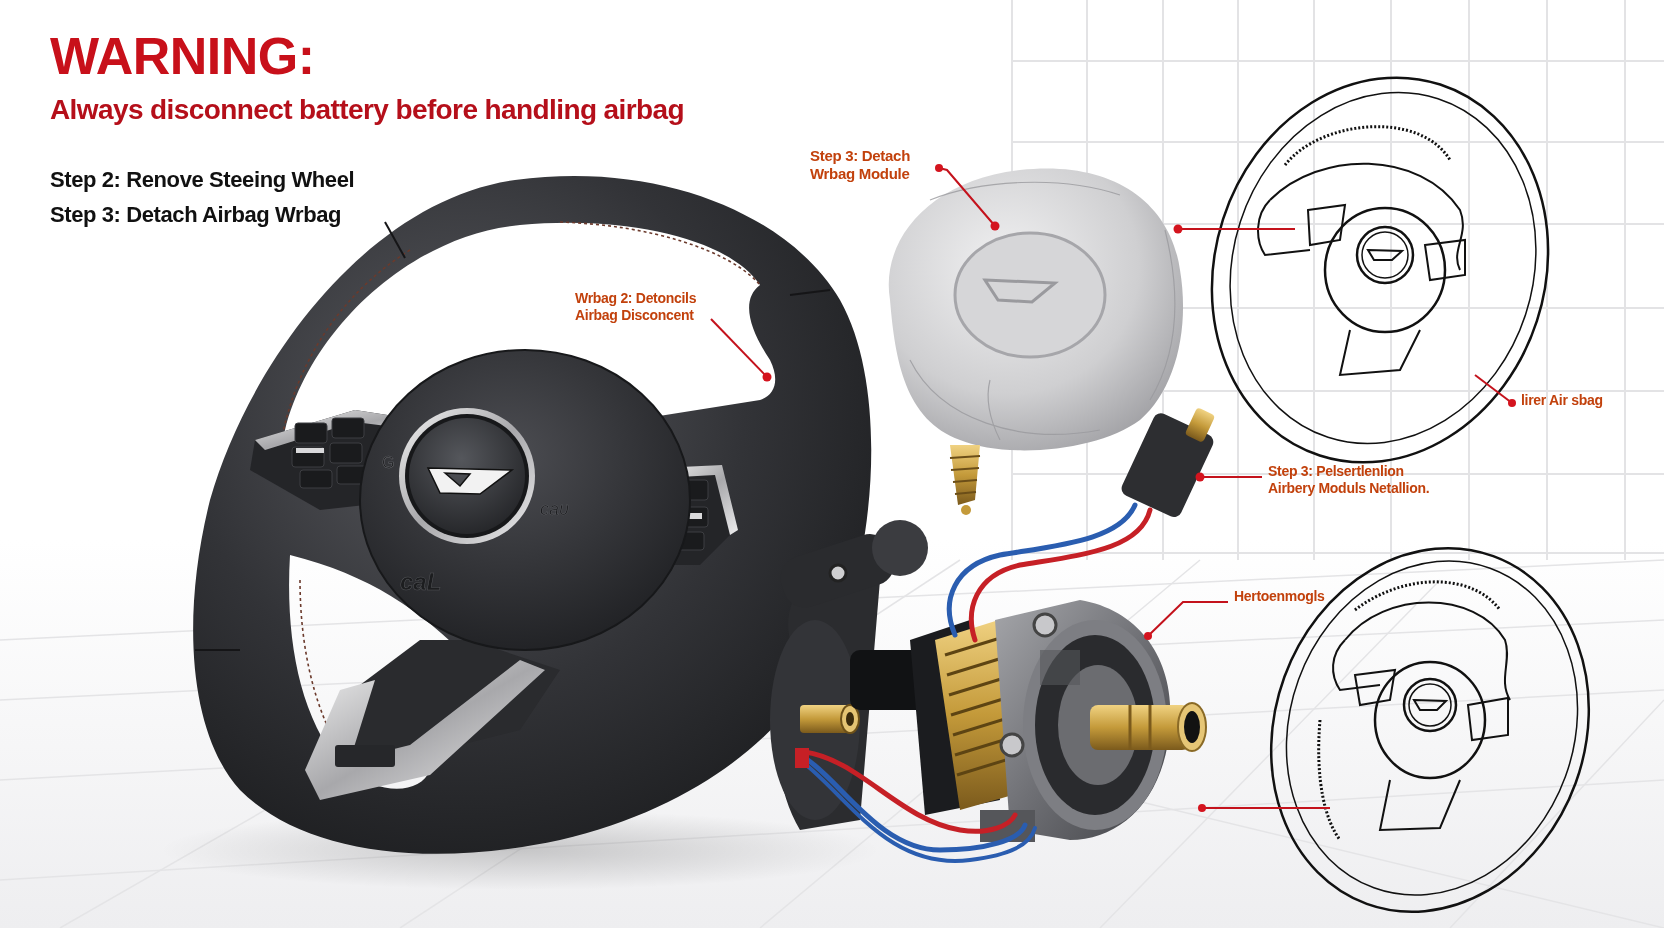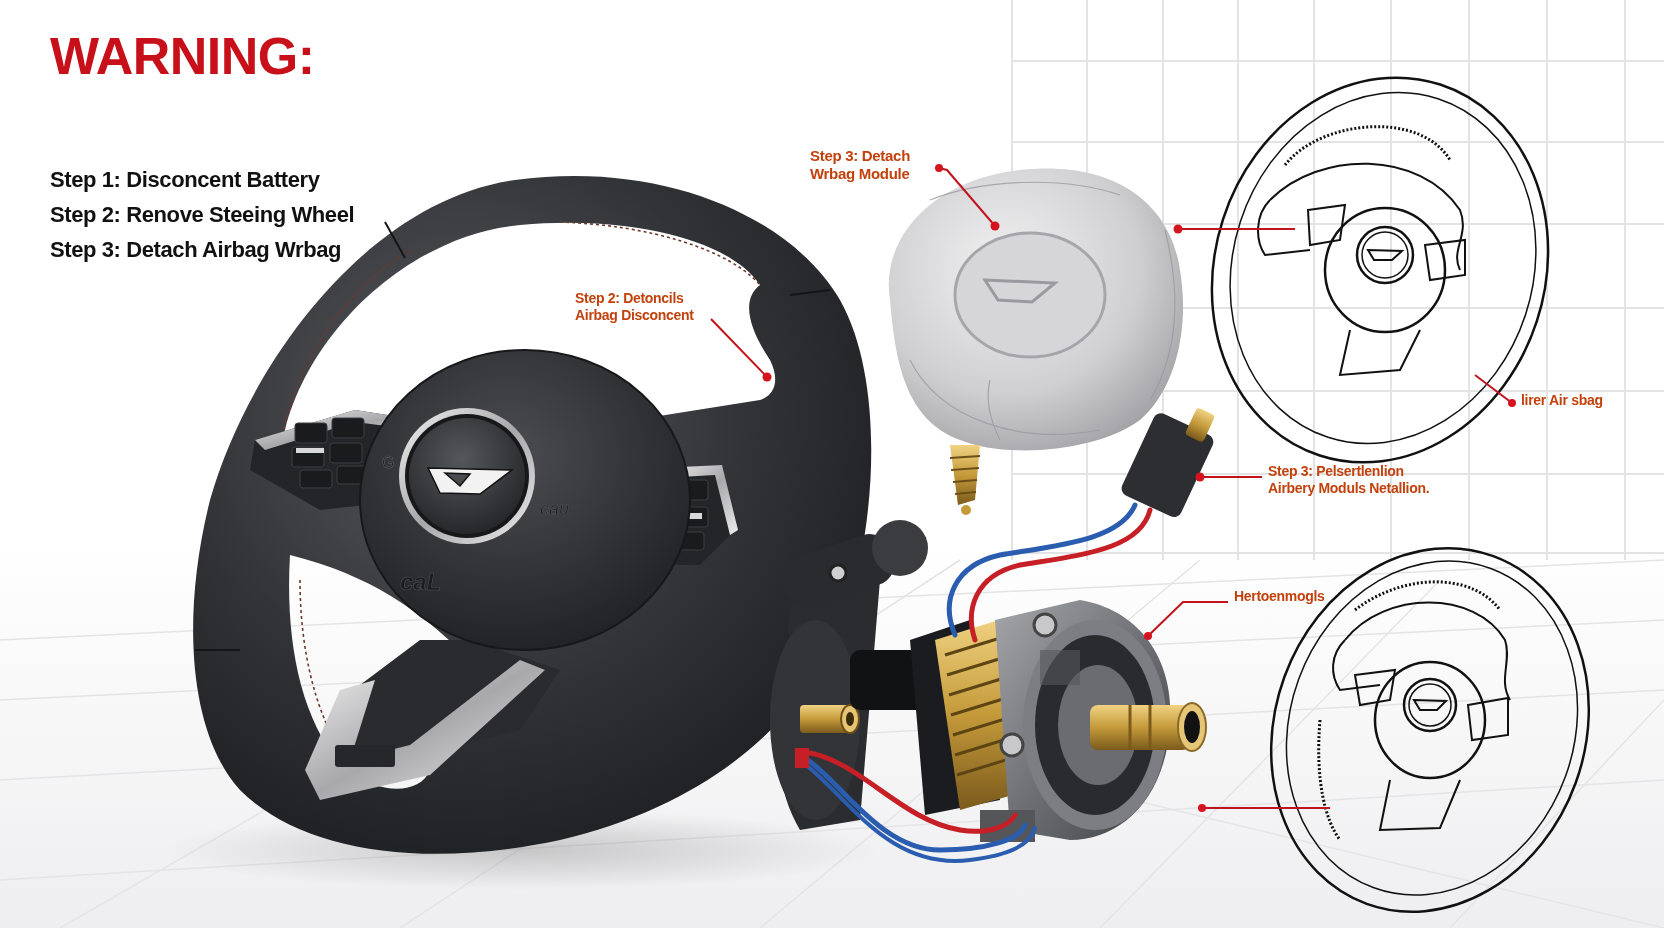--- a/index.html
+++ b/index.html
@@ -75,23 +75,23 @@
       <line x1="60" y1="928" x2="700" y2="560"></line>
       <line x1="400" y1="928" x2="960" y2="560"></line>
       <line x1="760" y1="928" x2="1200" y2="560"></line>
       <line x1="1100" y1="928" x2="1440" y2="580"></line>
       <line x1="1450" y1="928" x2="1664" y2="700"></line>
       <line x1="1050" y1="780" x2="1664" y2="928"></line>
     </g>
   </svg>
 
   <div class="warning-title">WARNING:</div>
+  <div class="warning-sub">Always disconnect battery before handling airbag</div>
 
   <div class="steps">
-    <div class="step">Step 1: Disconcent Battery</div>
     <div class="step">Step 2: Renove Steeing Wheel</div>
     <div class="step">Step 3: Detach Airbag Wrbag</div>
   </div>
 
   <svg class="grid-bg" viewBox="0 0 1664 928">
     <defs>
       <radialGradient id="leather" cx="0.4" cy="0.35" r="0.75">
         <stop offset="0" stop-color="#5a5b60"></stop>
         <stop offset="0.55" stop-color="#323337"></stop>
         <stop offset="1" stop-color="#1a1b1d"></stop>
@@ -331,21 +331,21 @@
       <circle cx="1202" cy="808" r="4"></circle>
     </g>
   </svg>
 
   <div class="callout c-med" style="left:810px; top:147px;">
     <div>Step 3: Detach</div>
     <div>Wrbag Module</div>
   </div>
 
   <div class="callout c-small" style="left:575px; top:290px;">
-    <div>Step 2: Detoncils</div>
+    <div>Wrbag 2: Detoncils</div>
     <div>Airbag Disconcent</div>
   </div>
 
   <div class="callout c-small" style="left:1521px; top:392px;">
     <div>lirer Air sbag</div>
   </div>
 
   <div class="callout c-small" style="left:1268px; top:463px;">
     <div>Step 3: Pelsertlenlion</div>
     <div>Airbery Moduls Netallion.</div>

